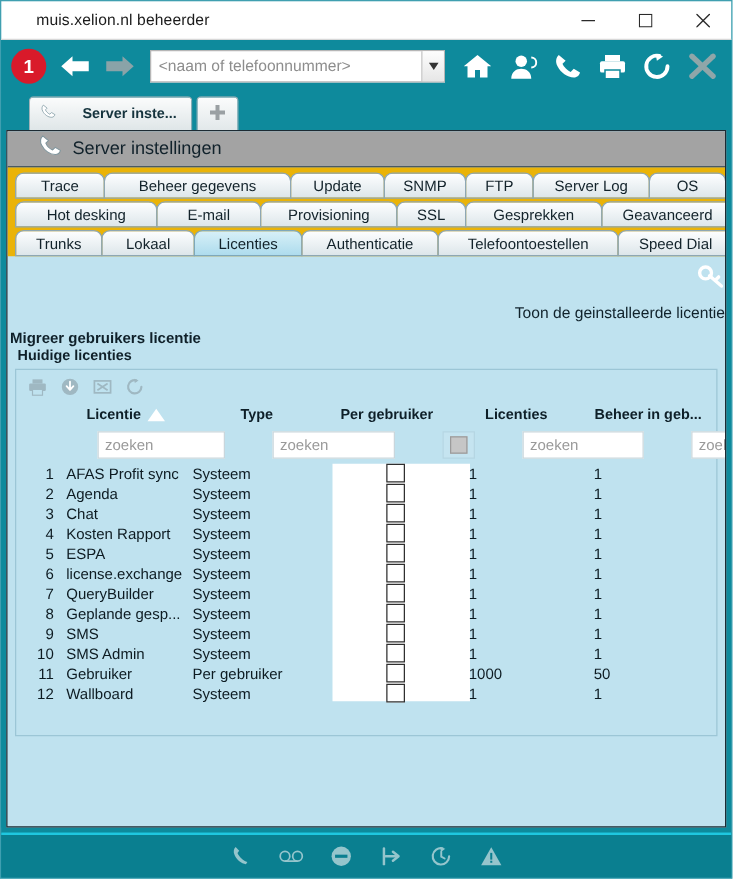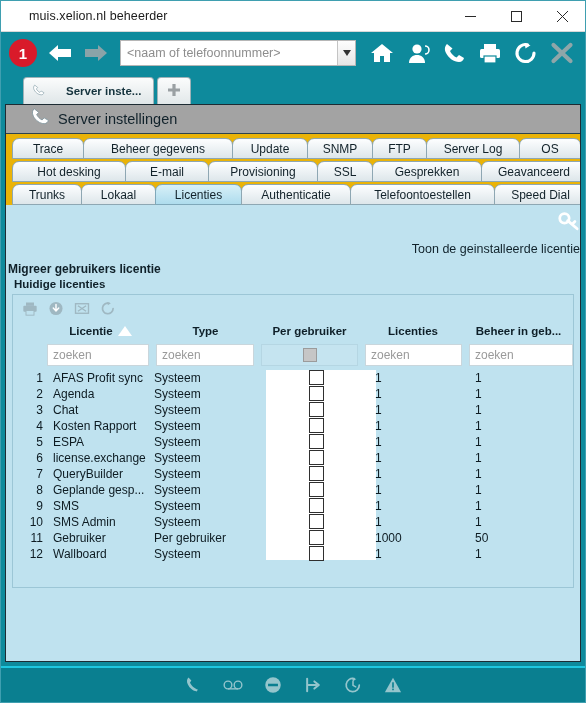--- a/index.html
+++ b/index.html
@@ -173,20 +173,21 @@
 
   .filterrow { display: flex; height: 26px; align-items: center; padding-left: 34px; gap: 7px; }
   .fin {
     height: 22px;
     border: 1px solid #c9d6dc;
     background: #fff;
     font-size: 12px; color: #999;
     font-family: "Liberation Sans", sans-serif;
     padding: 0 5px;
     outline: none;
+    margin-left: 31px;
   }
   .fin::placeholder { color: #9a9a9a; }
   .f1 { width: 102px; }
   .f2 { width: 98px; }
   .f3 { width: 100px; background: #c5e4f0; border-color: #b5d6e3; display:flex;align-items:center;justify-content:center; }
   .f4 { width: 97px; }
   .f5 { width: 104px; }
   .minibox { width: 14px; height: 14px; background: #c6c6c6; border: 1px solid #9b9b9b; }
 
   

